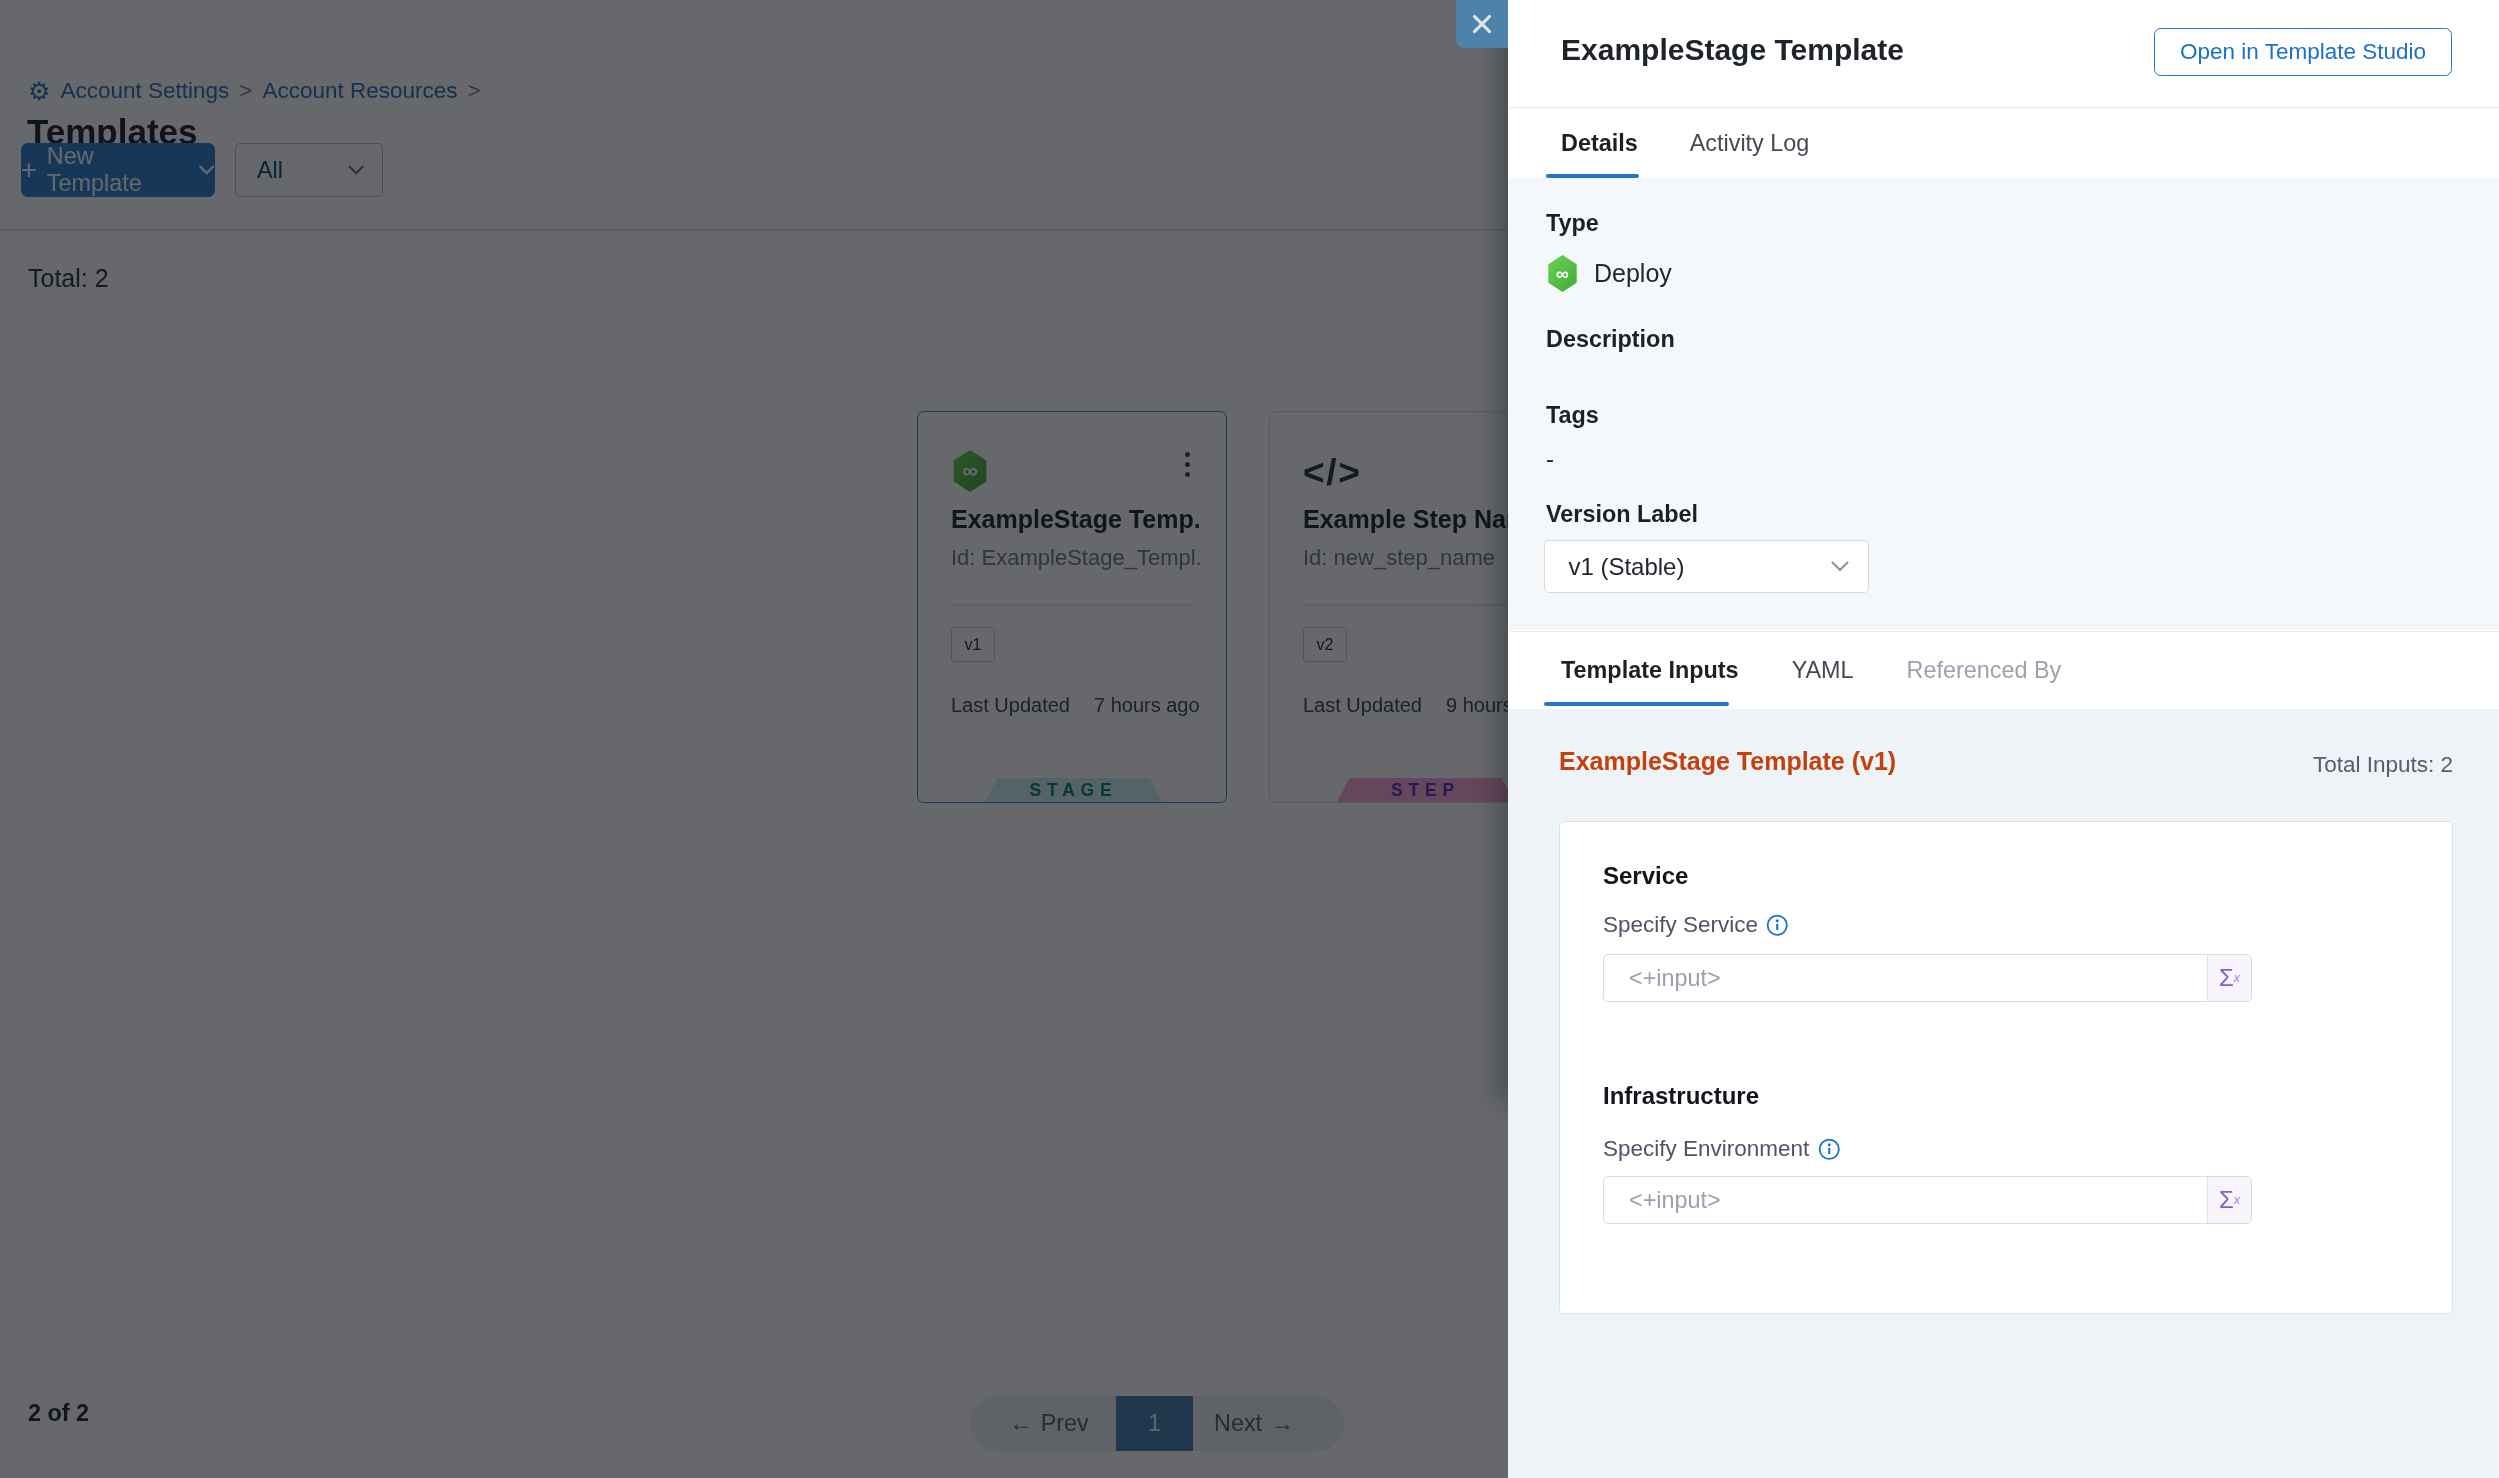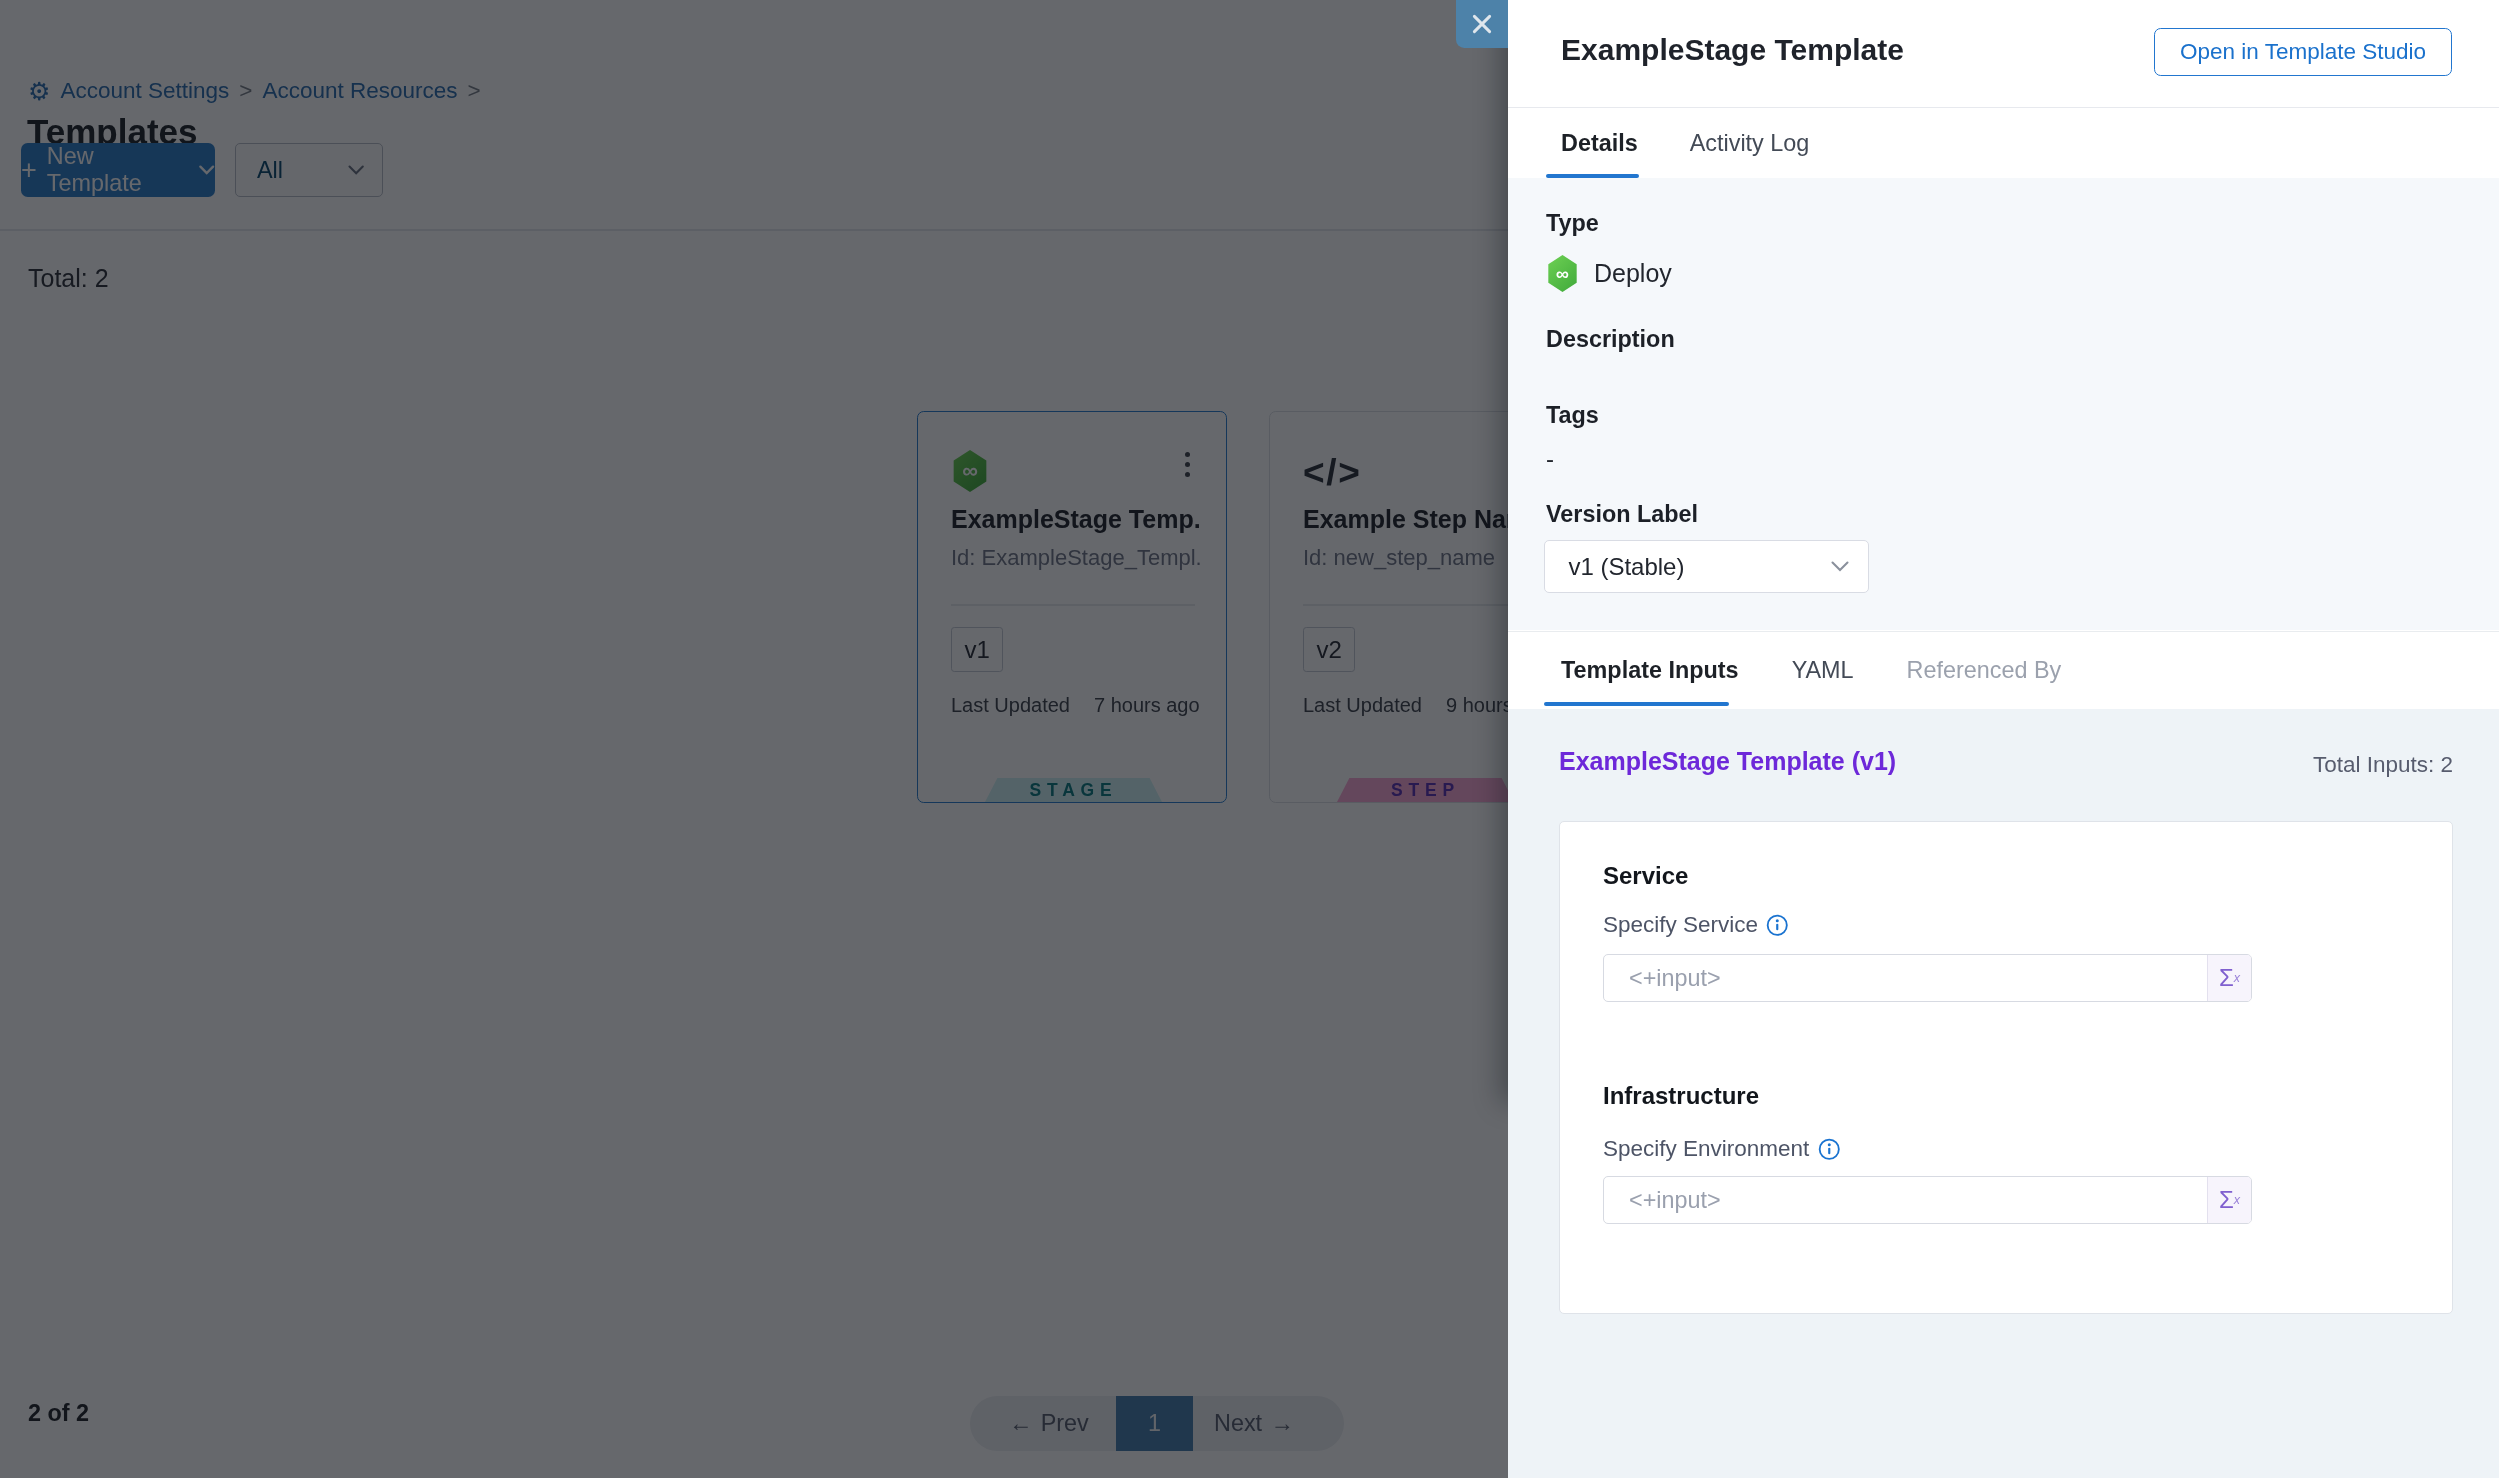--- a/index.html
+++ b/index.html
@@ -33,21 +33,21 @@
     clip-path:polygon(50% 0,93% 25%,93% 75%,50% 100%,7% 75%,7% 25%);
     display:flex;align-items:center;justify-content:center;color:#fff;font-weight:700;}
   .tcard .hexagon{position:absolute;left:33px;top:38px;font-size:22px;}
   .code-glyph{position:absolute;left:33px;top:40px;font-size:37px;font-weight:700;color:#2f333c;letter-spacing:1.7px;}
   .kebab{position:absolute;right:33px;top:37px;display:flex;flex-direction:column;gap:5px;cursor:pointer;padding:3.3px;}
   .kebab i{width:5px;height:5px;border-radius:50%;background:#41454d;}
   .card-title{position:absolute;left:33px;top:93px;width:250px;font-size:25px;font-weight:700;color:#23272e;white-space:nowrap;overflow:hidden;}
   .card-id{position:absolute;left:33px;top:133px;width:250px;font-size:22px;color:#727889;white-space:nowrap;overflow:hidden;}
   .card-divider{position:absolute;left:33px;top:192px;width:244px;height:1.7px;background:#e7e9ed;}
   .ver-chip{position:absolute;left:33px;top:215px;border:0.8px solid #c6cbd4;border-radius:3.3px;background:#fff;
-    font-size:24px;color:#2b2f37;padding:7.5px 12.5px;}
+    font-size:16px;color:#2b2f37;padding:7.5px 12.5px;}
   .card-updated{position:absolute;left:33px;top:282px;font-size:20px;color:#40454e;display:flex;gap:24px;}
   .type-tag{position:absolute;left:67px;bottom:0;width:177px;height:24px;display:flex;align-items:center;justify-content:center;
     font-size:17.5px;font-weight:700;letter-spacing:5.8px;clip-path:polygon(7% 0,93% 0,100% 100%,0 100%);}
   .tag-stage{background:#cff2f4;color:#0c7b82;}
   .tag-step{background:#f9a8d4;color:#5d33b5;}
 
   
   .pagination{left:970px;top:1396px;width:374px;height:55px;background:#eceef1;border-radius:28px;
     display:flex;align-items:stretch;overflow:hidden;font-size:23.4px;color:#596070;}
   .pagination .pg-btn{display:flex;align-items:center;gap:8.3px;cursor:pointer;}
@@ -82,21 +82,21 @@
   .deploy-row .hexagon{font-size:18.3px;width:33px;height:37px;}
   .version-select{position:absolute;left:36px;top:362px;width:325px;height:53px;background:#fff;border:0.8px solid #d9dce4;
     border-radius:5px;display:flex;align-items:center;padding:0 18.3px 0 23.4px;box-sizing:border-box;font-size:24px;color:#22262e;cursor:pointer;}
   .version-select .grow{flex:1;}
 
   .tabrow2{left:0;top:631px;width:100%;height:78px;background:#fff;border-top:0.8px solid #e9ecef;box-sizing:border-box;
     display:flex;align-items:center;gap:53px;padding-left:53px;font-size:23.4px;}
   .underline2{left:36px;top:702px;width:185px;height:4.2px;background:#2276cf;border-radius:2.5px;z-index:7;}
 
   .inputs-panel{left:0;top:709px;width:100%;height:770px;background:#eef3f7;}
-  .inputs-heading{position:absolute;left:51px;top:38px;font-size:25px;font-weight:700;color:#6d28d9;}
+  .inputs-heading{position:absolute;left:51px;top:38px;font-size:25px;font-weight:700;color:#c2410c;}
   .inputs-total{position:absolute;right:47px;top:43px;font-size:22.5px;color:#575c6e;}
   .inputs-card{position:absolute;left:51px;top:112px;width:894px;height:493px;background:#fff;border:0.8px solid #dfe3e9;border-radius:5px;box-sizing:border-box;}
   .sec-title{position:absolute;left:43px;font-size:24px;font-weight:700;color:#12161c;}
   .field-label{position:absolute;left:43px;display:flex;align-items:center;gap:8.3px;font-size:22.5px;color:#4d5466;}
   .rt-input{position:absolute;left:43px;width:649px;height:48px;border:0.8px solid #d7dae2;border-radius:5px;background:#fff;
     display:flex;align-items:stretch;overflow:hidden;box-sizing:border-box;}
   .rt-input input{flex:1;border:none;outline:none;background:transparent;padding:0 0 0 25px;font-size:23.4px;color:#3c414d;
     font-family:"Liberation Sans",sans-serif;}
   .rt-input input::placeholder{color:#9aa0ae;opacity:1;}
   .sigma-btn{width:43px;border-left:0.8px solid #e3e0ee;background:#f7f4fc;display:flex;align-items:center;justify-content:center;

